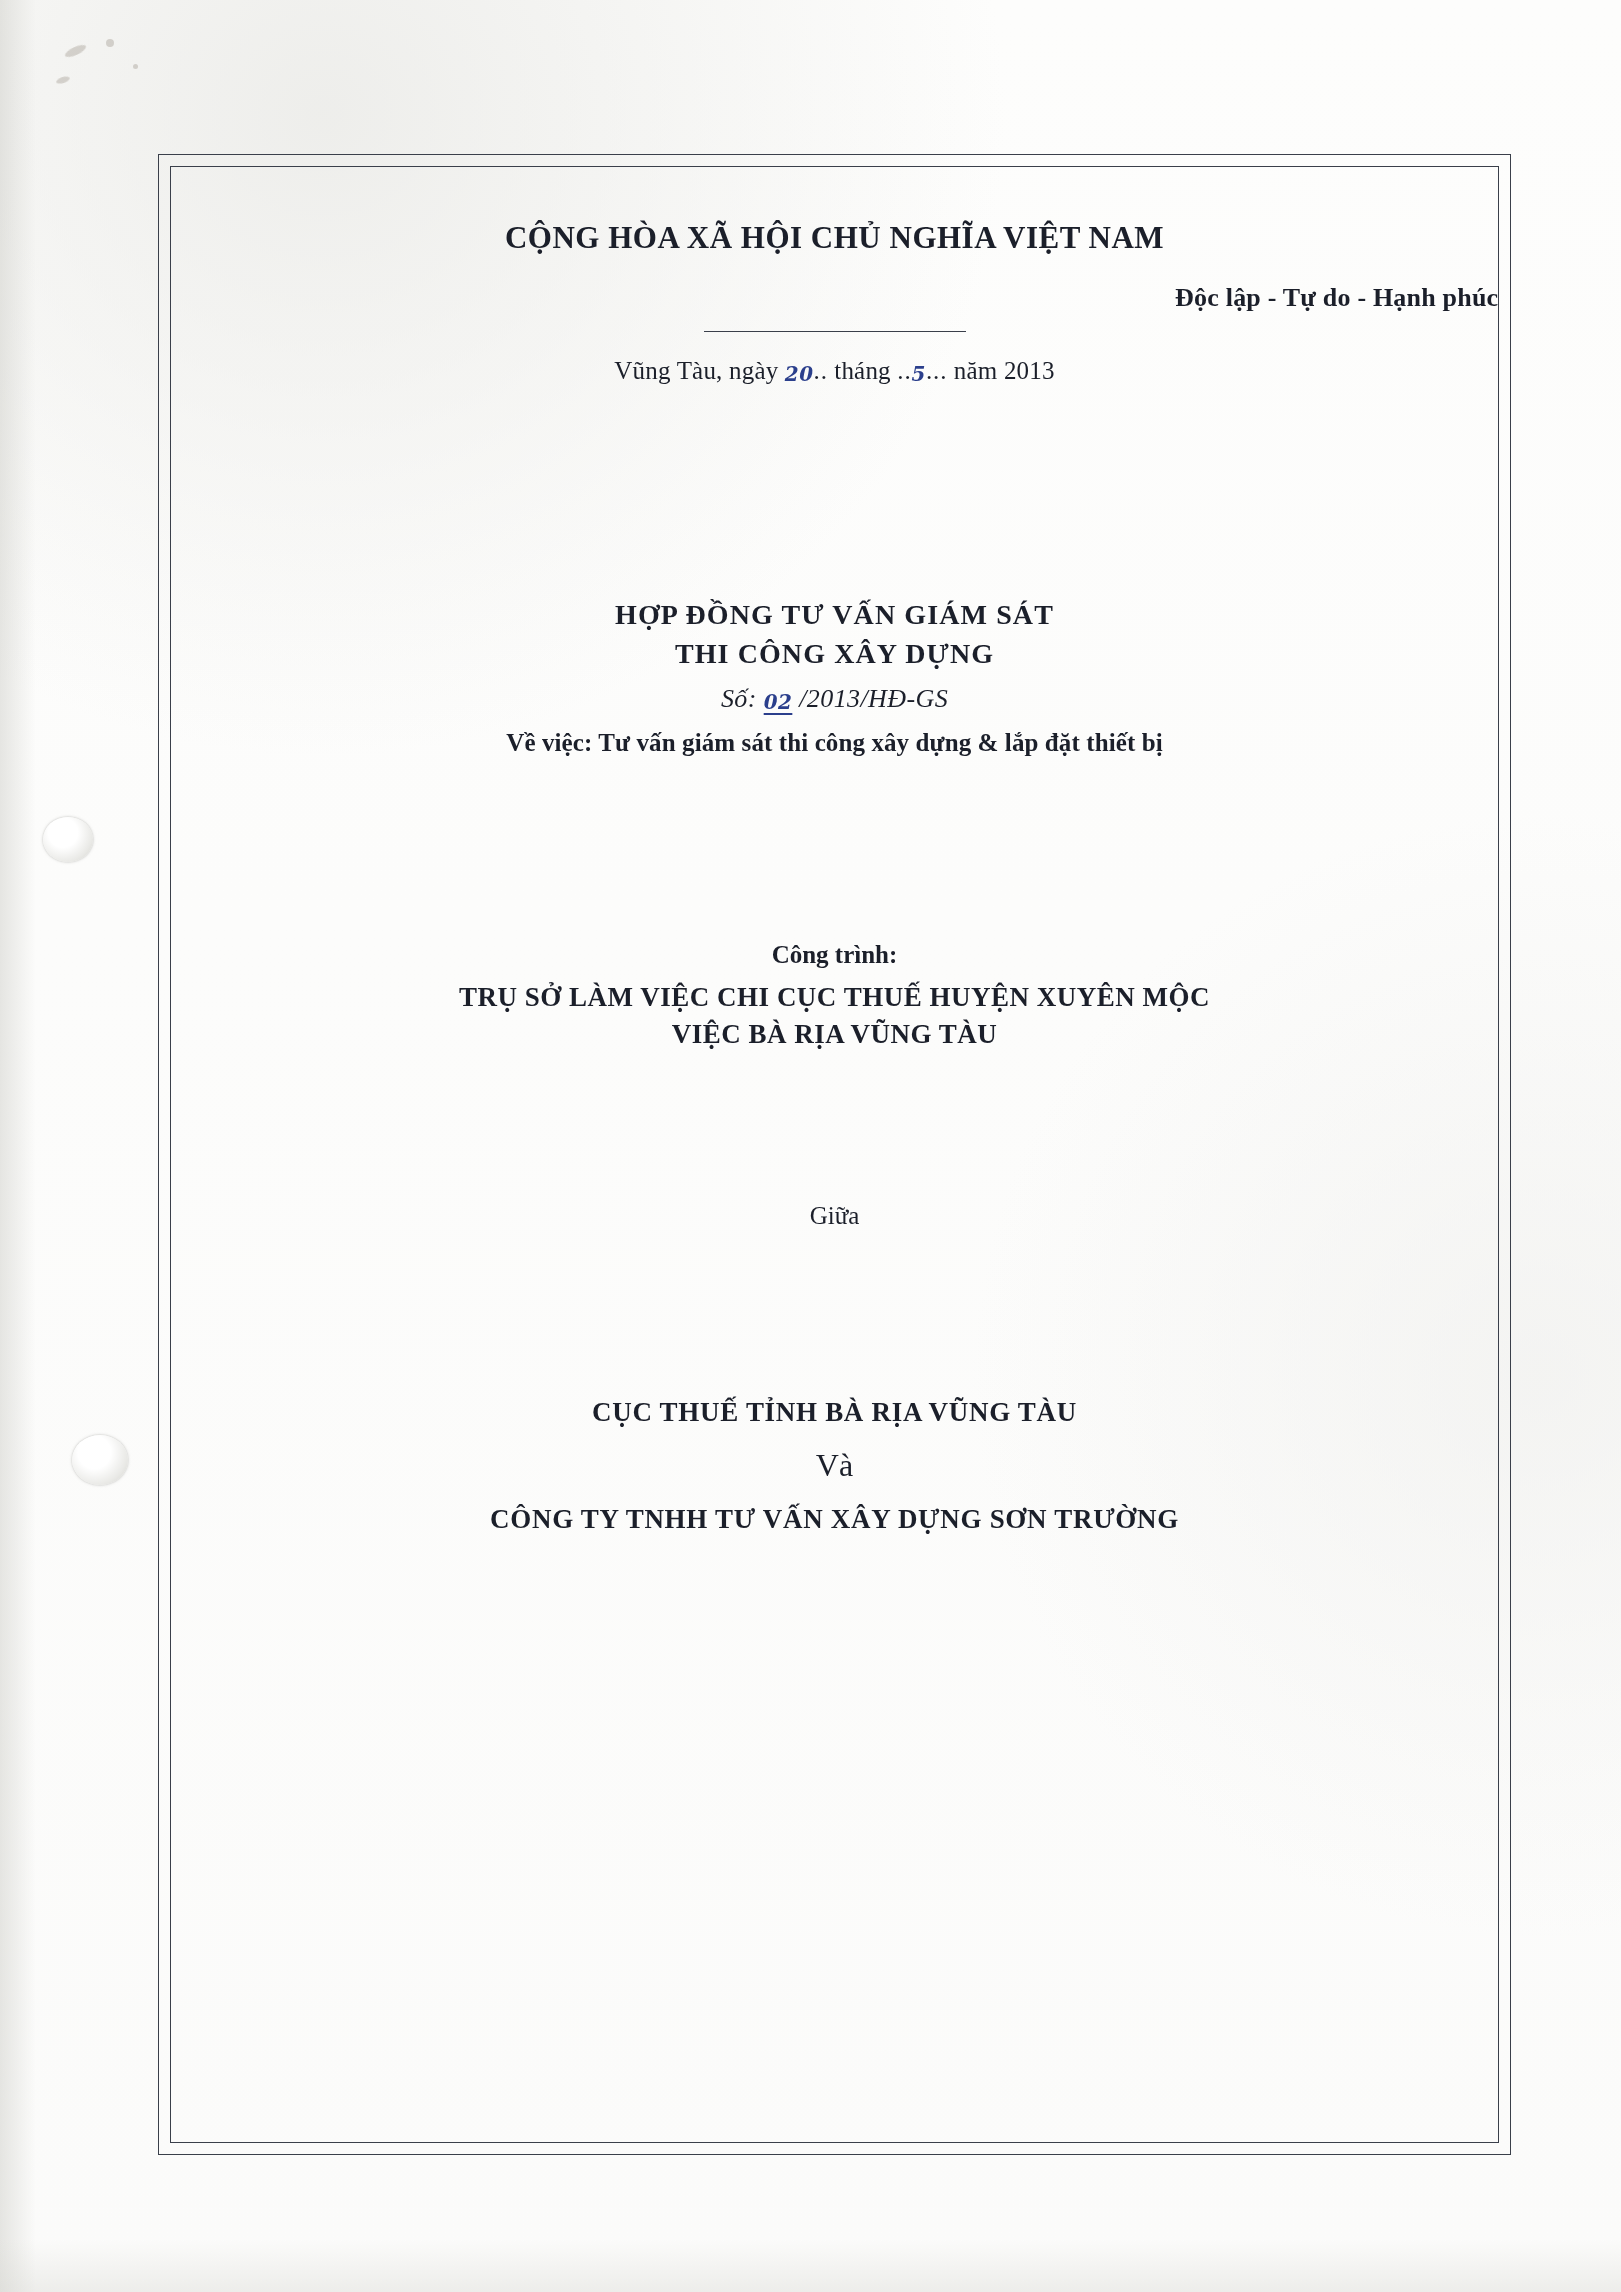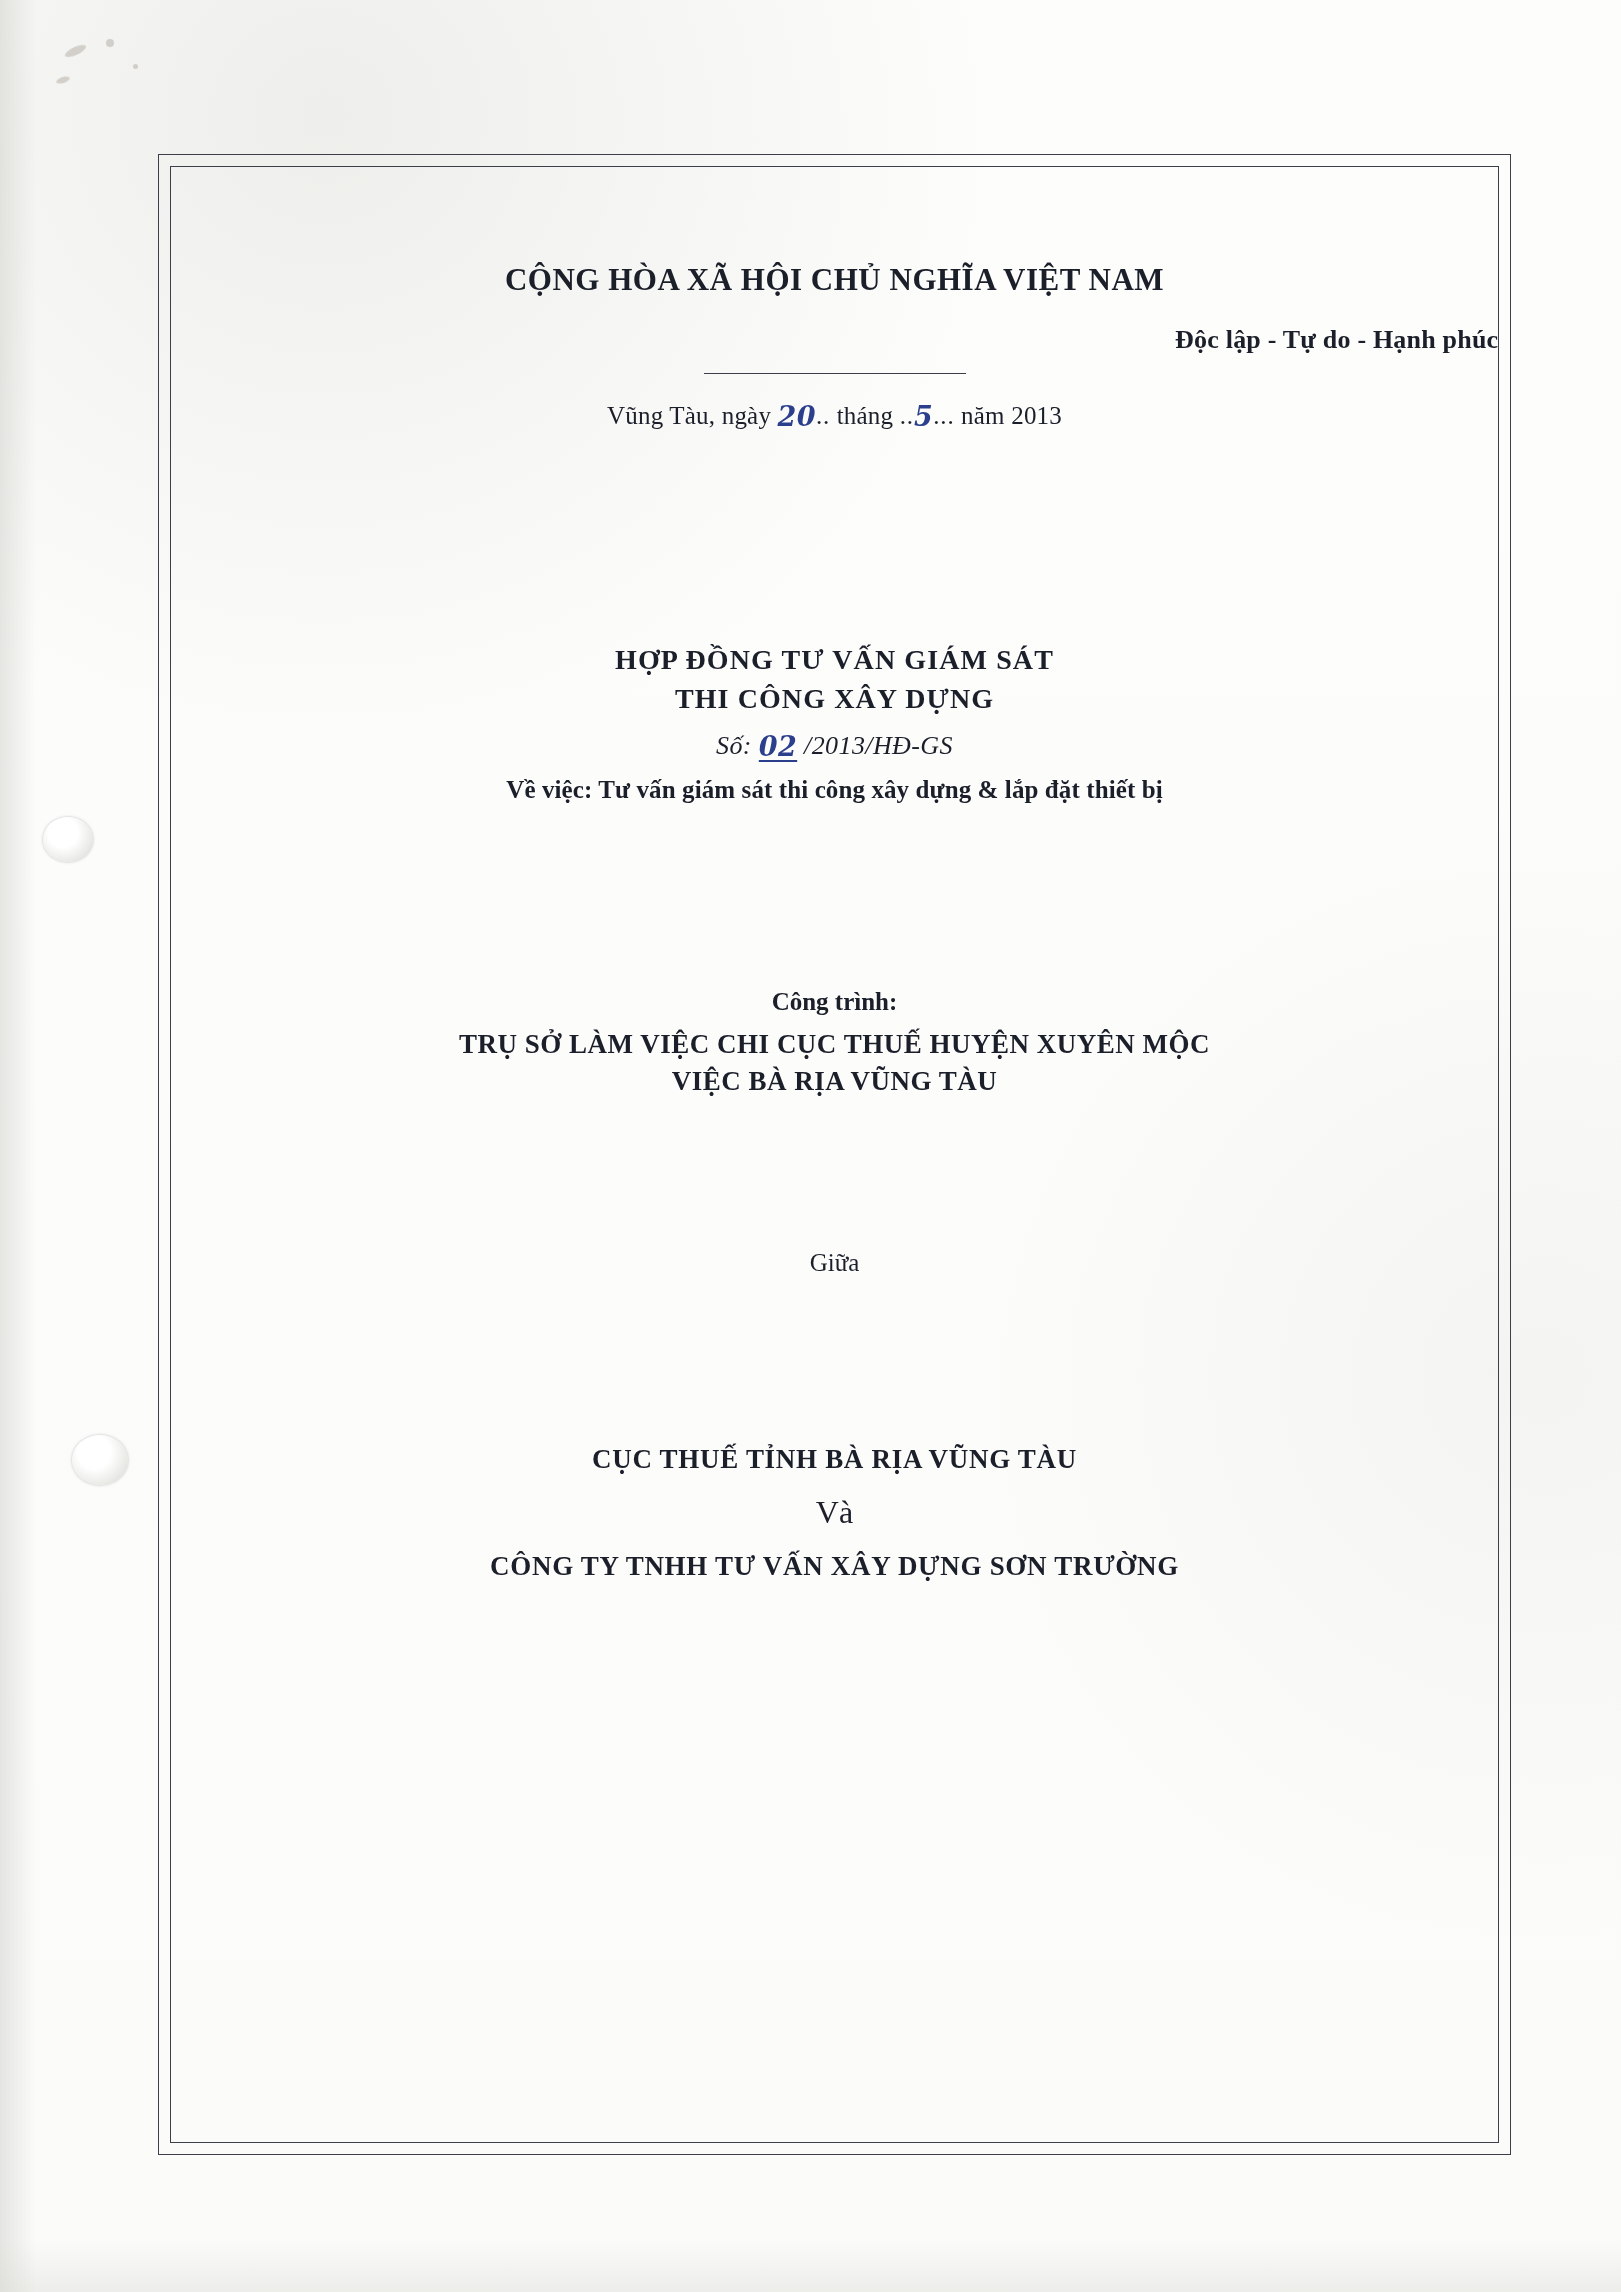--- a/index.html
+++ b/index.html
@@ -74,21 +74,21 @@
 
   .doc-content {
     position: absolute;
     inset: 0;
     padding: 0;
   }
 
   .center { text-align: center; }
 
   .national-title {
-    margin-top: 95px;
+    margin-top: 53px;
     font-size: 31px;
     font-weight: bold;
     letter-spacing: 0.5px;
     font-family: "Liberation Serif", serif;
   }
   .national-motto {
     margin-top: 27px;
     font-size: 26px;
     font-weight: bold;
     letter-spacing: 0.2px;
@@ -105,21 +105,21 @@
     margin-top: 25px;
     font-size: 25px;
     font-weight: normal;
     letter-spacing: 0.2px;
   }
   .hand {
     font-family: "DejaVu Serif", serif;
     color: #2b3f8c;
     font-style: italic;
     font-weight: bold;
-    font-size: 27px;
+    font-size: 20px;
     position: relative;
     top: 1.8px;
     letter-spacing: 0.4px;
   }
   .dots { letter-spacing: 0.9px; }
 
   .contract-title {
     margin-top: 211px;
     font-size: 28px;
     font-weight: bold;

